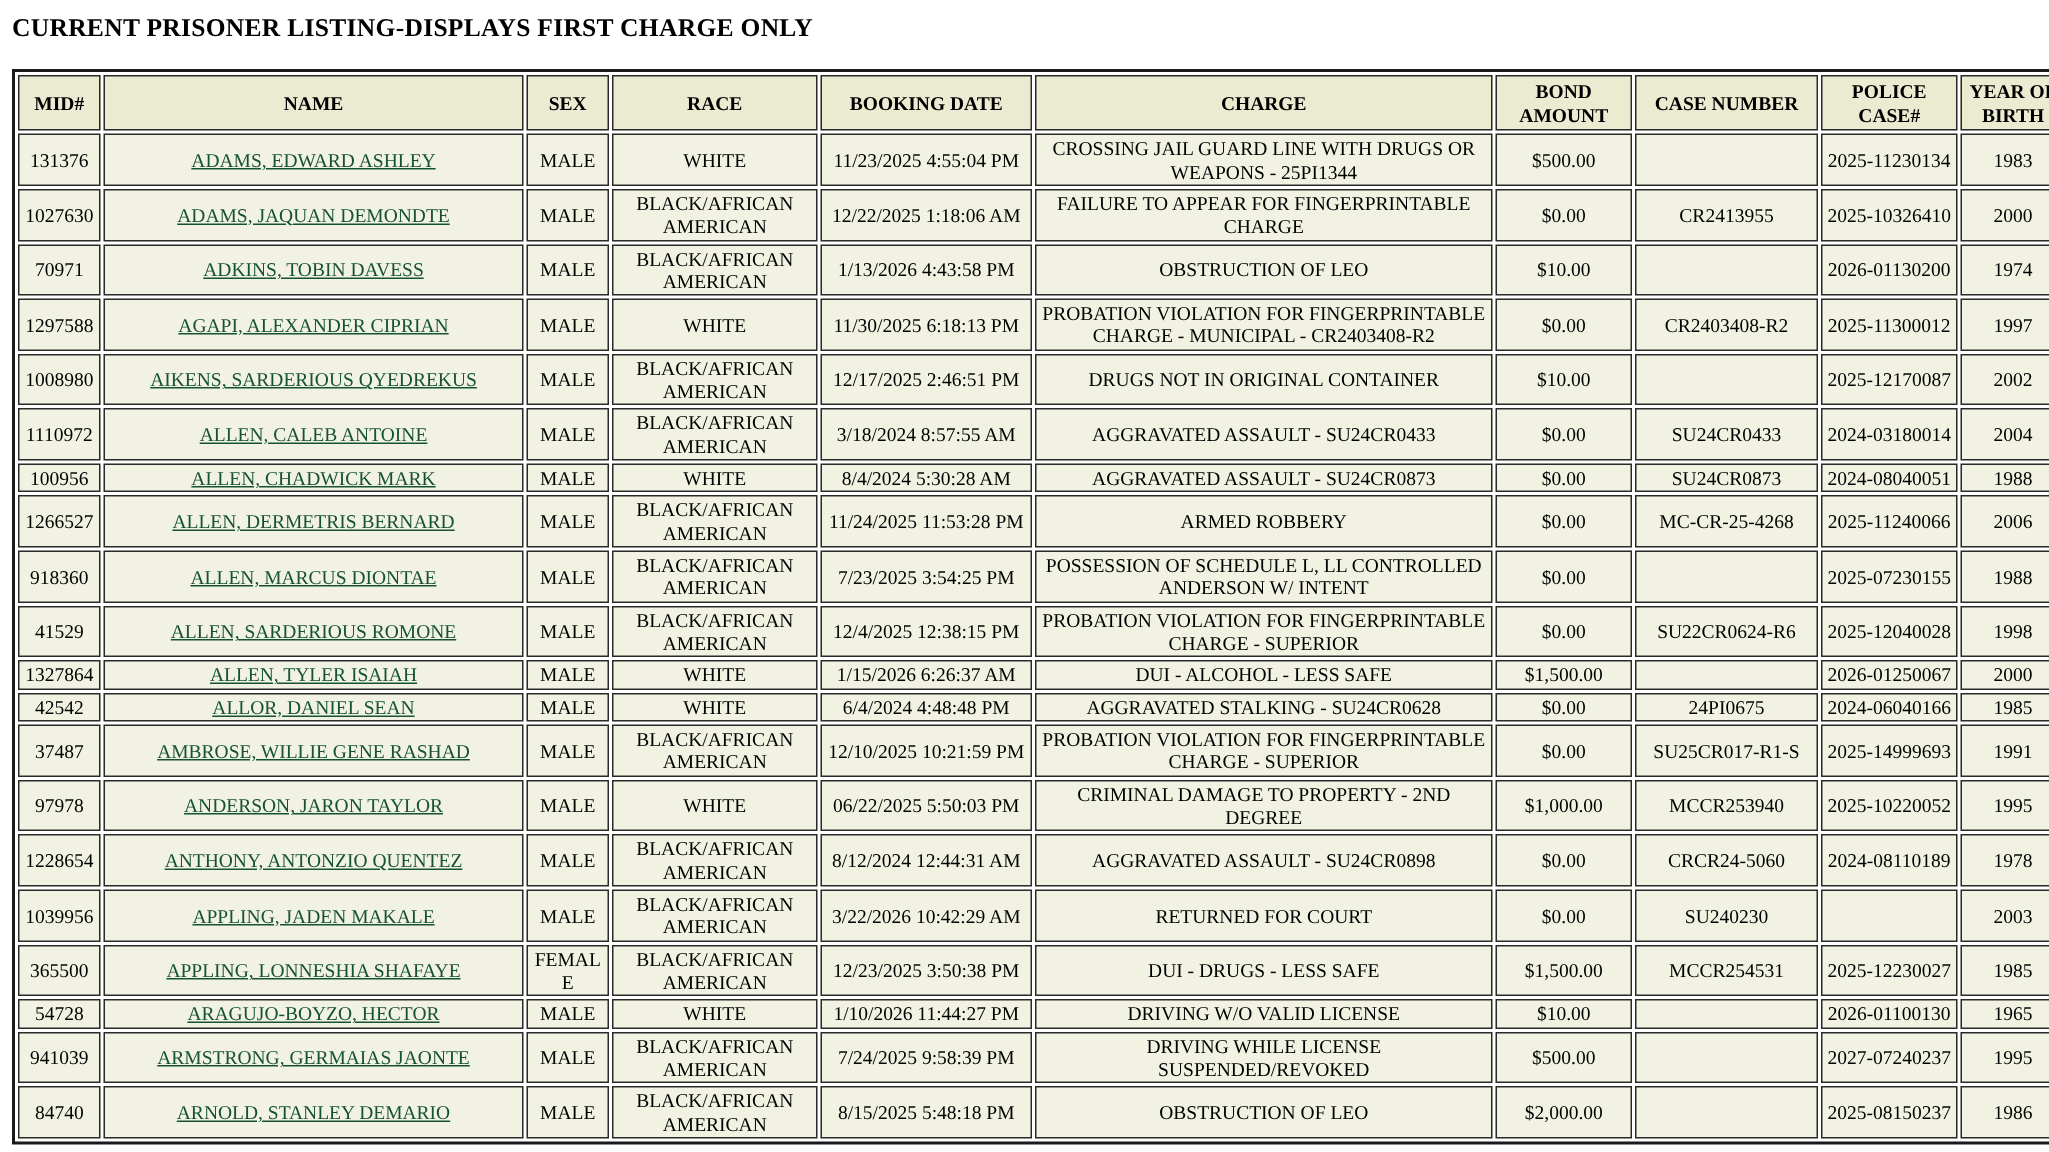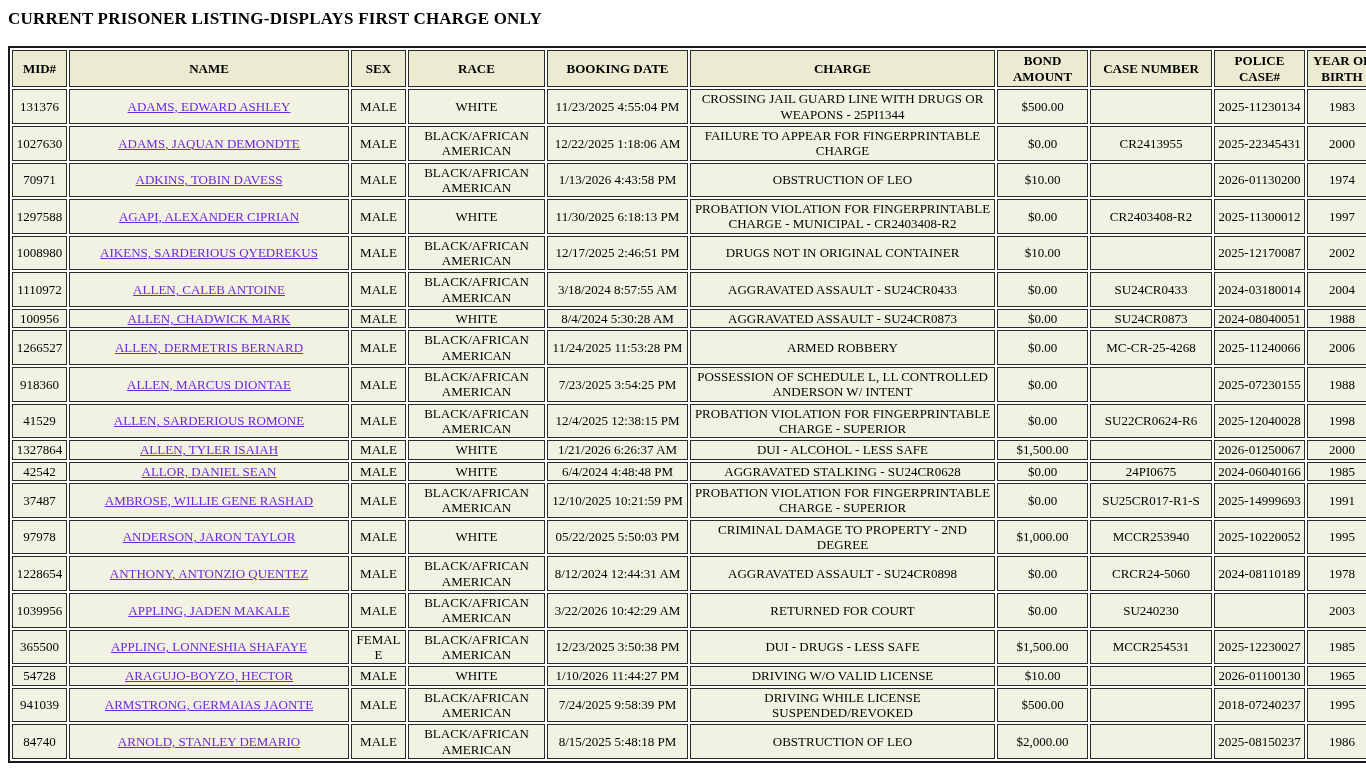--- a/index.html
+++ b/index.html
@@ -47,21 +47,21 @@
     vertical-align: middle;
     padding: 1px 3px;
     line-height: 1.18;
     overflow: hidden;
     word-wrap: break-word;
   }
   td.cell-name {
     text-align: left;
   }
   td.cell-name a {
-    color: #6d28d9;
+    color: #14532d;
   }
   
   col.c-mid    { width: 55px; }
   col.c-name   { width: 280px; }
   col.c-sex    { width: 55px; }
   col.c-race   { width: 137px; }
   col.c-date   { width: 141px; }
   col.c-charge { width: 305px; }
   col.c-bond   { width: 91px; }
   col.c-case   { width: 122px; }
@@ -116,21 +116,21 @@
 
   <tr>
     <td>1027630</td>
     <td class="cell-name"><a href="#">ADAMS, JAQUAN DEMONDTE</a></td>
     <td>MALE</td>
     <td>BLACK/AFRICAN AMERICAN</td>
     <td>12/22/2025 1:18:06 AM</td>
     <td>FAILURE TO APPEAR FOR FINGERPRINTABLE CHARGE</td>
     <td>$0.00</td>
     <td>CR2413955</td>
-    <td>2025-22345431</td>
+    <td>2025-10326410</td>
     <td>2000</td>
   </tr>
 
   <tr>
     <td>70971</td>
     <td class="cell-name"><a href="#">ADKINS, TOBIN DAVESS</a></td>
     <td>MALE</td>
     <td>BLACK/AFRICAN AMERICAN</td>
     <td>1/13/2026 4:43:58 PM</td>
     <td>OBSTRUCTION OF LEO</td>
@@ -229,21 +229,21 @@
     <td>SU22CR0624-R6</td>
     <td>2025-12040028</td>
     <td>1998</td>
   </tr>
 
   <tr>
     <td>1327864</td>
     <td class="cell-name"><a href="#">ALLEN, TYLER ISAIAH</a></td>
     <td>MALE</td>
     <td>WHITE</td>
-    <td>1/21/2026 6:26:37 AM</td>
+    <td>1/15/2026 6:26:37 AM</td>
     <td>DUI - ALCOHOL - LESS SAFE</td>
     <td>$1,500.00</td>
     <td></td>
     <td>2026-01250067</td>
     <td>2000</td>
   </tr>
 
   <tr>
     <td>42542</td>
     <td class="cell-name"><a href="#">ALLOR, DANIEL SEAN</a></td>
@@ -268,21 +268,21 @@
     <td>SU25CR017-R1-S</td>
     <td>2025-14999693</td>
     <td>1991</td>
   </tr>
 
   <tr>
     <td>97978</td>
     <td class="cell-name"><a href="#">ANDERSON, JARON TAYLOR</a></td>
     <td>MALE</td>
     <td>WHITE</td>
-    <td>05/22/2025 5:50:03 PM</td>
+    <td>06/22/2025 5:50:03 PM</td>
     <td>CRIMINAL DAMAGE TO PROPERTY - 2ND DEGREE</td>
     <td>$1,000.00</td>
     <td>MCCR253940</td>
     <td>2025-10220052</td>
     <td>1995</td>
   </tr>
 
   <tr>
     <td>1228654</td>
     <td class="cell-name"><a href="#">ANTHONY, ANTONZIO QUENTEZ</a></td>
@@ -337,21 +337,21 @@
 
   <tr>
     <td>941039</td>
     <td class="cell-name"><a href="#">ARMSTRONG, GERMAIAS JAONTE</a></td>
     <td>MALE</td>
     <td>BLACK/AFRICAN AMERICAN</td>
     <td>7/24/2025 9:58:39 PM</td>
     <td>DRIVING WHILE LICENSE SUSPENDED/REVOKED</td>
     <td>$500.00</td>
     <td></td>
-    <td>2018-07240237</td>
+    <td>2027-07240237</td>
     <td>1995</td>
   </tr>
 
   <tr>
     <td>84740</td>
     <td class="cell-name"><a href="#">ARNOLD, STANLEY DEMARIO</a></td>
     <td>MALE</td>
     <td>BLACK/AFRICAN AMERICAN</td>
     <td>8/15/2025 5:48:18 PM</td>
     <td>OBSTRUCTION OF LEO</td>

